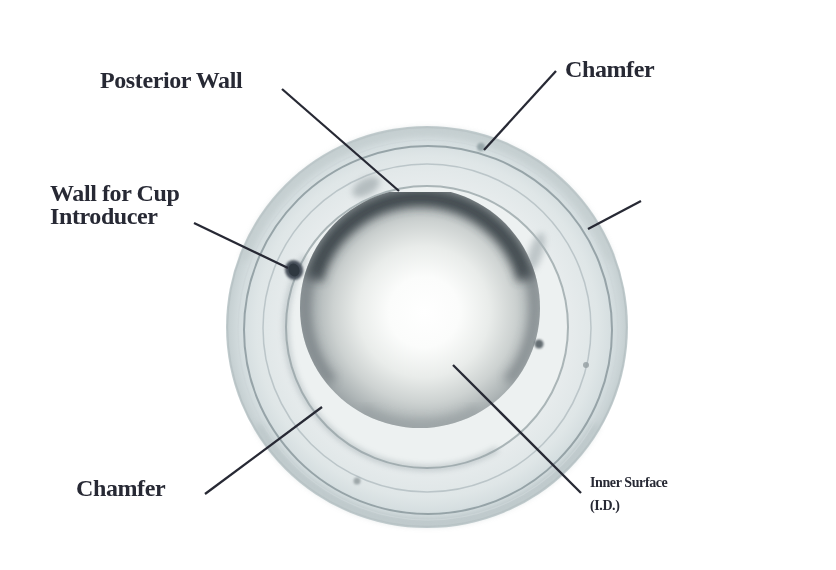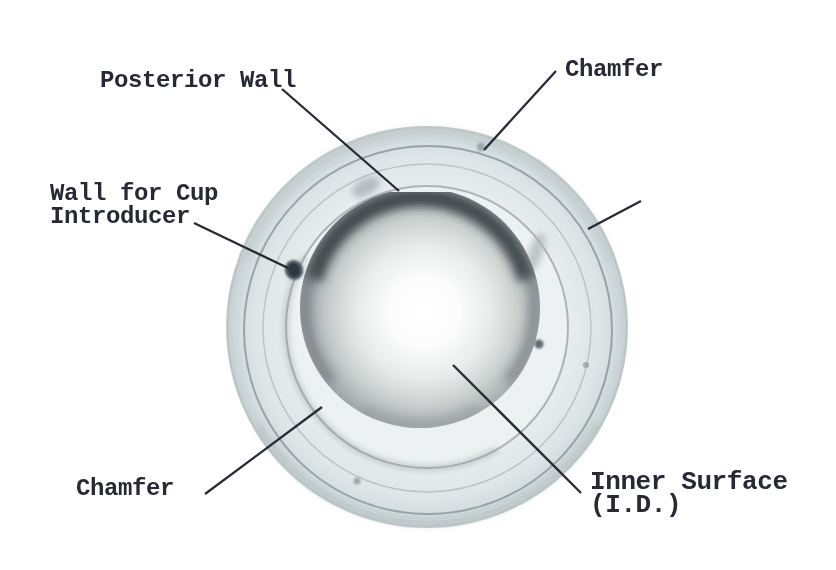--- a/index.html
+++ b/index.html
@@ -6,21 +6,21 @@
     --ink:#272934;
     --cup-base:#e9eeee;
     --cup-edge:#c2cccf;
   }
   html,body{margin:0;padding:0;background:#ffffff;}
   .stage{
     position:relative;
     width:836px;height:570px;
     background:#ffffff;
     overflow:hidden;
-    font-family:Liberation Mono, monospace;
+    font-family:Liberation Serif, serif;
   }
   .stage svg{position:absolute;left:0;top:0;}
   .label{
     position:absolute;
     color:var(--ink);
     font-weight:bold;
     font-size:24px;
     line-height:23px;
     letter-spacing:-0.4px;
     white-space:pre-line;
@@ -119,16 +119,16 @@
   <div class="label" style="left:100px;top:69px">Posterior Wall</div>
 
   <div class="label" style="left:565px;top:58px">Chamfer</div>
 
   <div class="label" style="left:50px;top:182px">Wall for Cup
 Introducer</div>
 
 
   <div class="label" style="left:76px;top:477px">Chamfer</div>
 
-  <div class="label" style="left:590px;top:471px;font-size:26px">Inner Surface
+  <div class="label" style="left:590px;top:471px;font-size:14px">Inner Surface
 (I.D.)</div>
 
 </div>
 
 </body></html>

